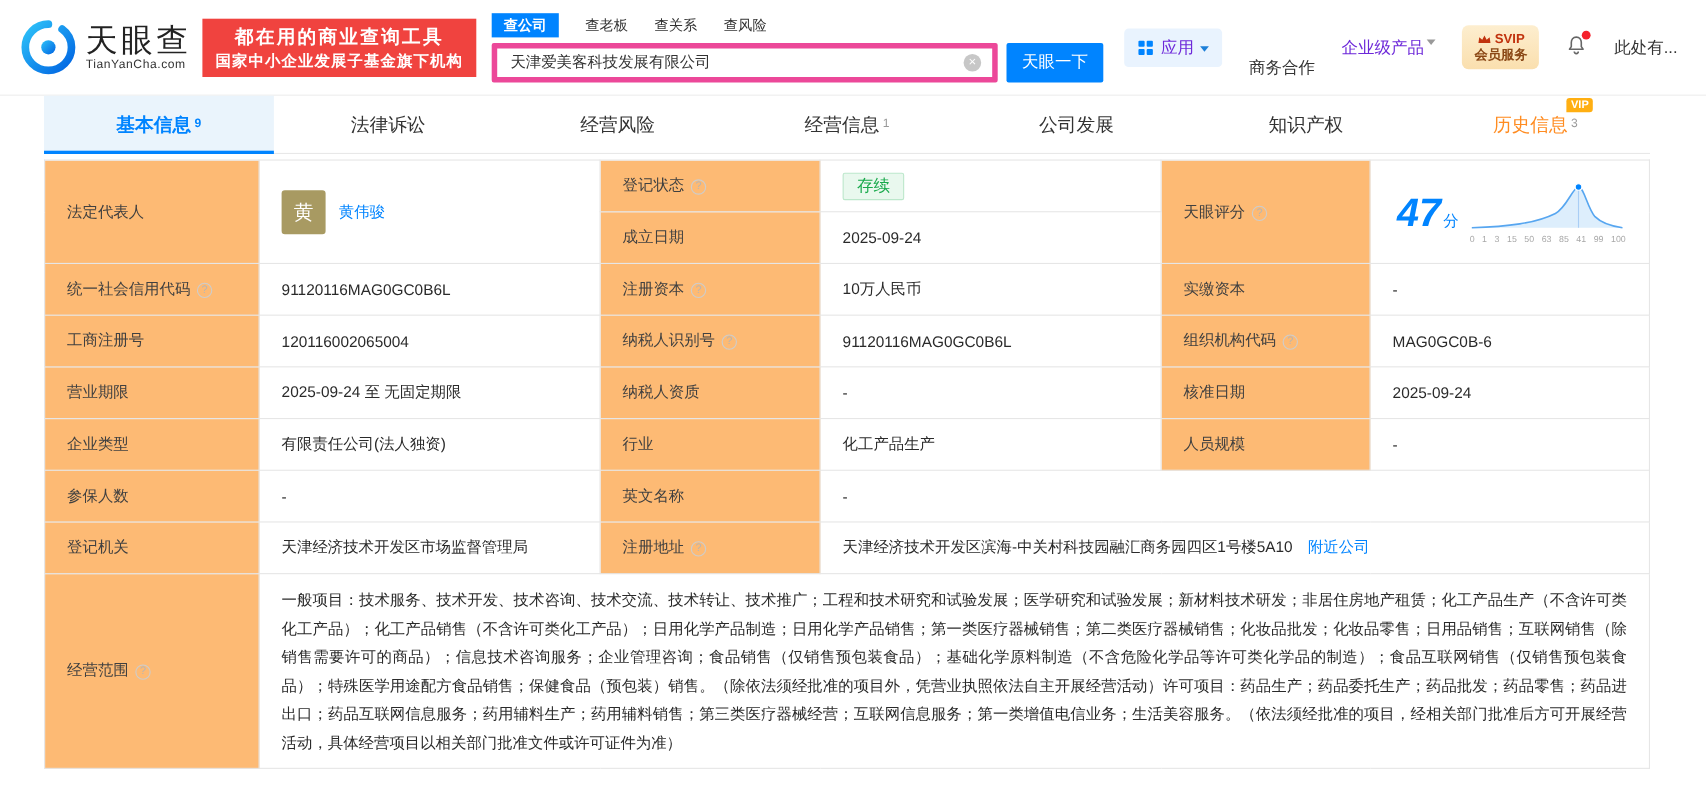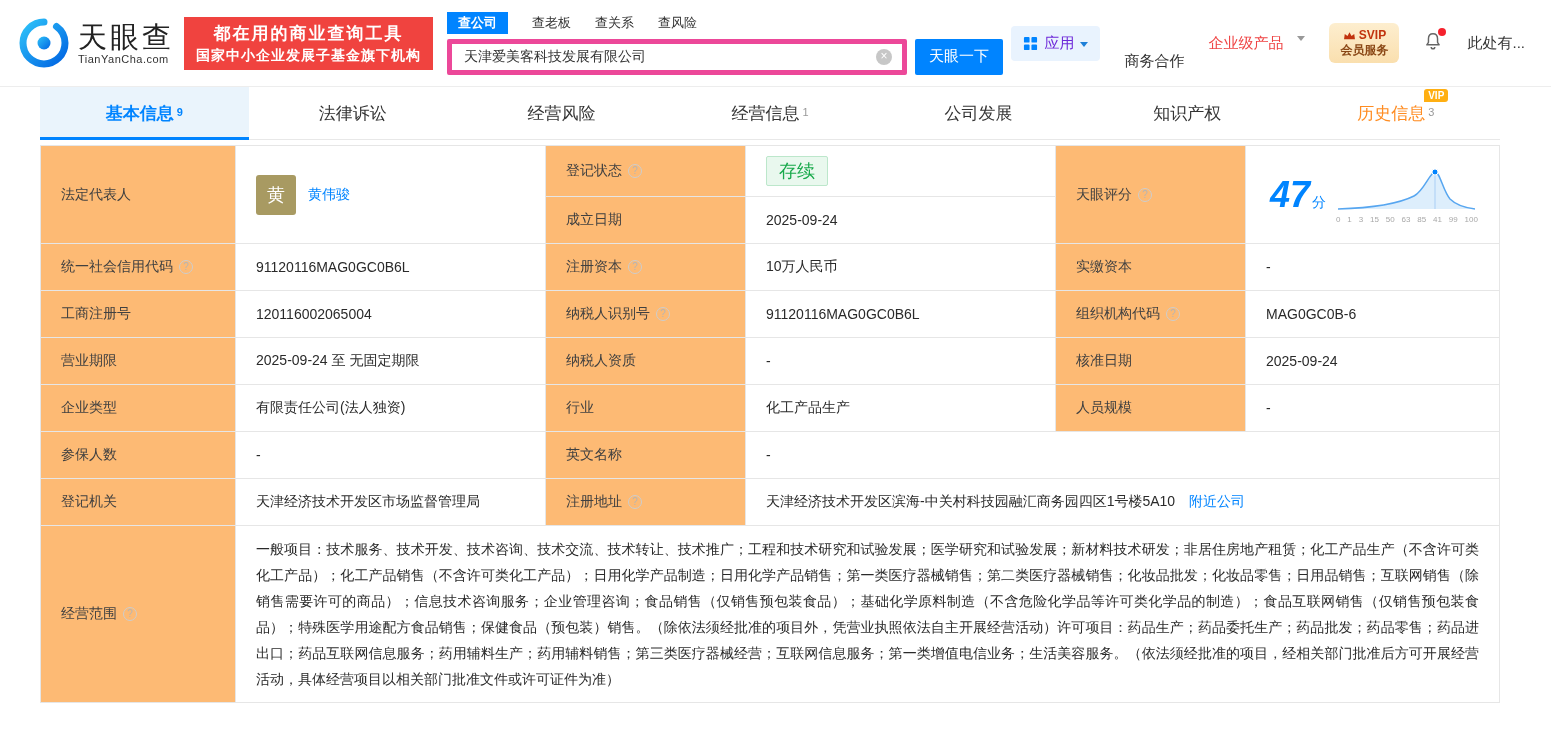--- a/index.html
+++ b/index.html
@@ -24,21 +24,21 @@
   .search-box { width:460px; height:36px; border:5px solid #ec4899; border-radius:2px; display:flex; align-items:center; background:#fff; }
   .search-box input { border:none; outline:none; flex:1; font-size:14px; padding:0 12px; color:#333; background:transparent; font-family:inherit; }
   .clear-icon { width:16px; height:16px; border-radius:50%; background:#c7c7c7; color:#fff; font-size:12px; line-height:15px; text-align:center; margin-right:10px; cursor:pointer; flex:0 0 auto; }
   .search-btn { width:88px; height:36px; margin-left:8px; background:#0084ff; color:#fff; border:none; font-size:15px; border-radius:2px; cursor:pointer; font-family:inherit; }
 
   .hright { margin-left:auto; display:flex; align-items:center; gap:24px; padding-right:26px; }
   .app-chip { background:#e9f3fe; border-radius:4px; padding:8px 12px; display:flex; align-items:center; gap:6px; font-size:15px; color:#6d28d9; cursor:pointer; }
   .caret { width:0; height:0; border-left:4px solid transparent; border-right:4px solid transparent; border-top:5px solid #1d7fd8; margin-top:2px; }
   .caret.gray { border-top-color:#999; }
   .plain-link { font-size:15px; color:#333; cursor:pointer;margin-top:36px; }
-  .menu-item { display:flex; gap:14px; font-size:15px; color:#ef4444; cursor:pointer; }
+  .menu-item { display:flex; gap:3px; font-size:15px; color:#6d28d9; cursor:pointer; }
   .svip { background:linear-gradient(#fdeecf,#fadfae); border-radius:6px; padding:5px 11px; text-align:center; font-size:12px; color:#8a4715; font-weight:bold; line-height:15px; cursor:pointer; }
   .svip .top { display:flex; align-items:center; justify-content:center; gap:3px; color:#c1330e; }
   .bell-wrap { position:relative; cursor:pointer; }
   .bell-dot { position:absolute; top:-3px; right:-3px; width:8px; height:8px; background:#f5222d; border-radius:50%; }
   .user { font-size:15px; color:#333; cursor:pointer; }
 
   
   .tabs-bar { margin:0 51px 0 40px; display:flex; height:53px; border-bottom:1px solid #e8e8e8; }
   .tab { flex:1; display:flex; align-items:center; justify-content:center; font-size:17px; color:#333; cursor:pointer; position:relative; }
   .tab .cnt { font-size:11px; color:#999; margin-left:3px; position:relative; top:-7px; }
@@ -52,21 +52,21 @@
   
   .info-table { border-collapse:collapse; margin:5px 51px 0 40px; width:1460px; table-layout:fixed; font-size:14px; }
   .info-table td { border:1px solid #e6e6e6; padding:10px 20px; vertical-align:middle; height:47px; }
   td.lbl { background:#fdba74; color:#404040; }
   td.val { background:#fff; color:#2a2a2a; }
   .help { display:inline-block; width:14px; height:14px; border:1px solid #cdcdcd; border-radius:50%; color:#b5b5b5; font-size:10px; line-height:12px; text-align:center; margin-left:6px; vertical-align:1px; cursor:pointer; }
   .help::before { content:"?"; }
   .rep { display:flex; align-items:center; gap:12px; }
   .avatar { width:40px; height:40px; background:#a89a62; color:#fff; font-size:18px; display:inline-flex; align-items:center; justify-content:center; border-radius:3px; cursor:pointer; flex:0 0 auto; }
   .blue-link { color:#0084ff; cursor:pointer; text-decoration:none; }
-  .tag-green { display:inline-block; background:#e9f8ee; color:#18a94b; border:1px solid #bce7cb; padding:2px 12px; border-radius:2px; font-size:18px; }
+  .tag-green { display:inline-block; background:#e9f8ee; color:#18a94b; border:1px solid #bce7cb; padding:2px 12px; border-radius:2px; font-size:15px; }
   .score-cell { padding:6px 24px !important; }
   .score-wrap { display:flex; align-items:center; gap:10px; }
   .score-num { white-space:nowrap; }
   .score-num .big { font-size:36px; font-weight:bold; font-style:italic; color:#0084ff; }
   .score-num .unit { font-size:14px; color:#0084ff; margin-left:2px; }
   .chart { width:142px; }
   .ticks { display:flex; justify-content:space-between; font-size:8px; color:#a8a8a8; margin-top:1px; }
   .scope-text { line-height:26px; text-align:justify; }
   .addr-link { margin-left:10px; }
 </style>

